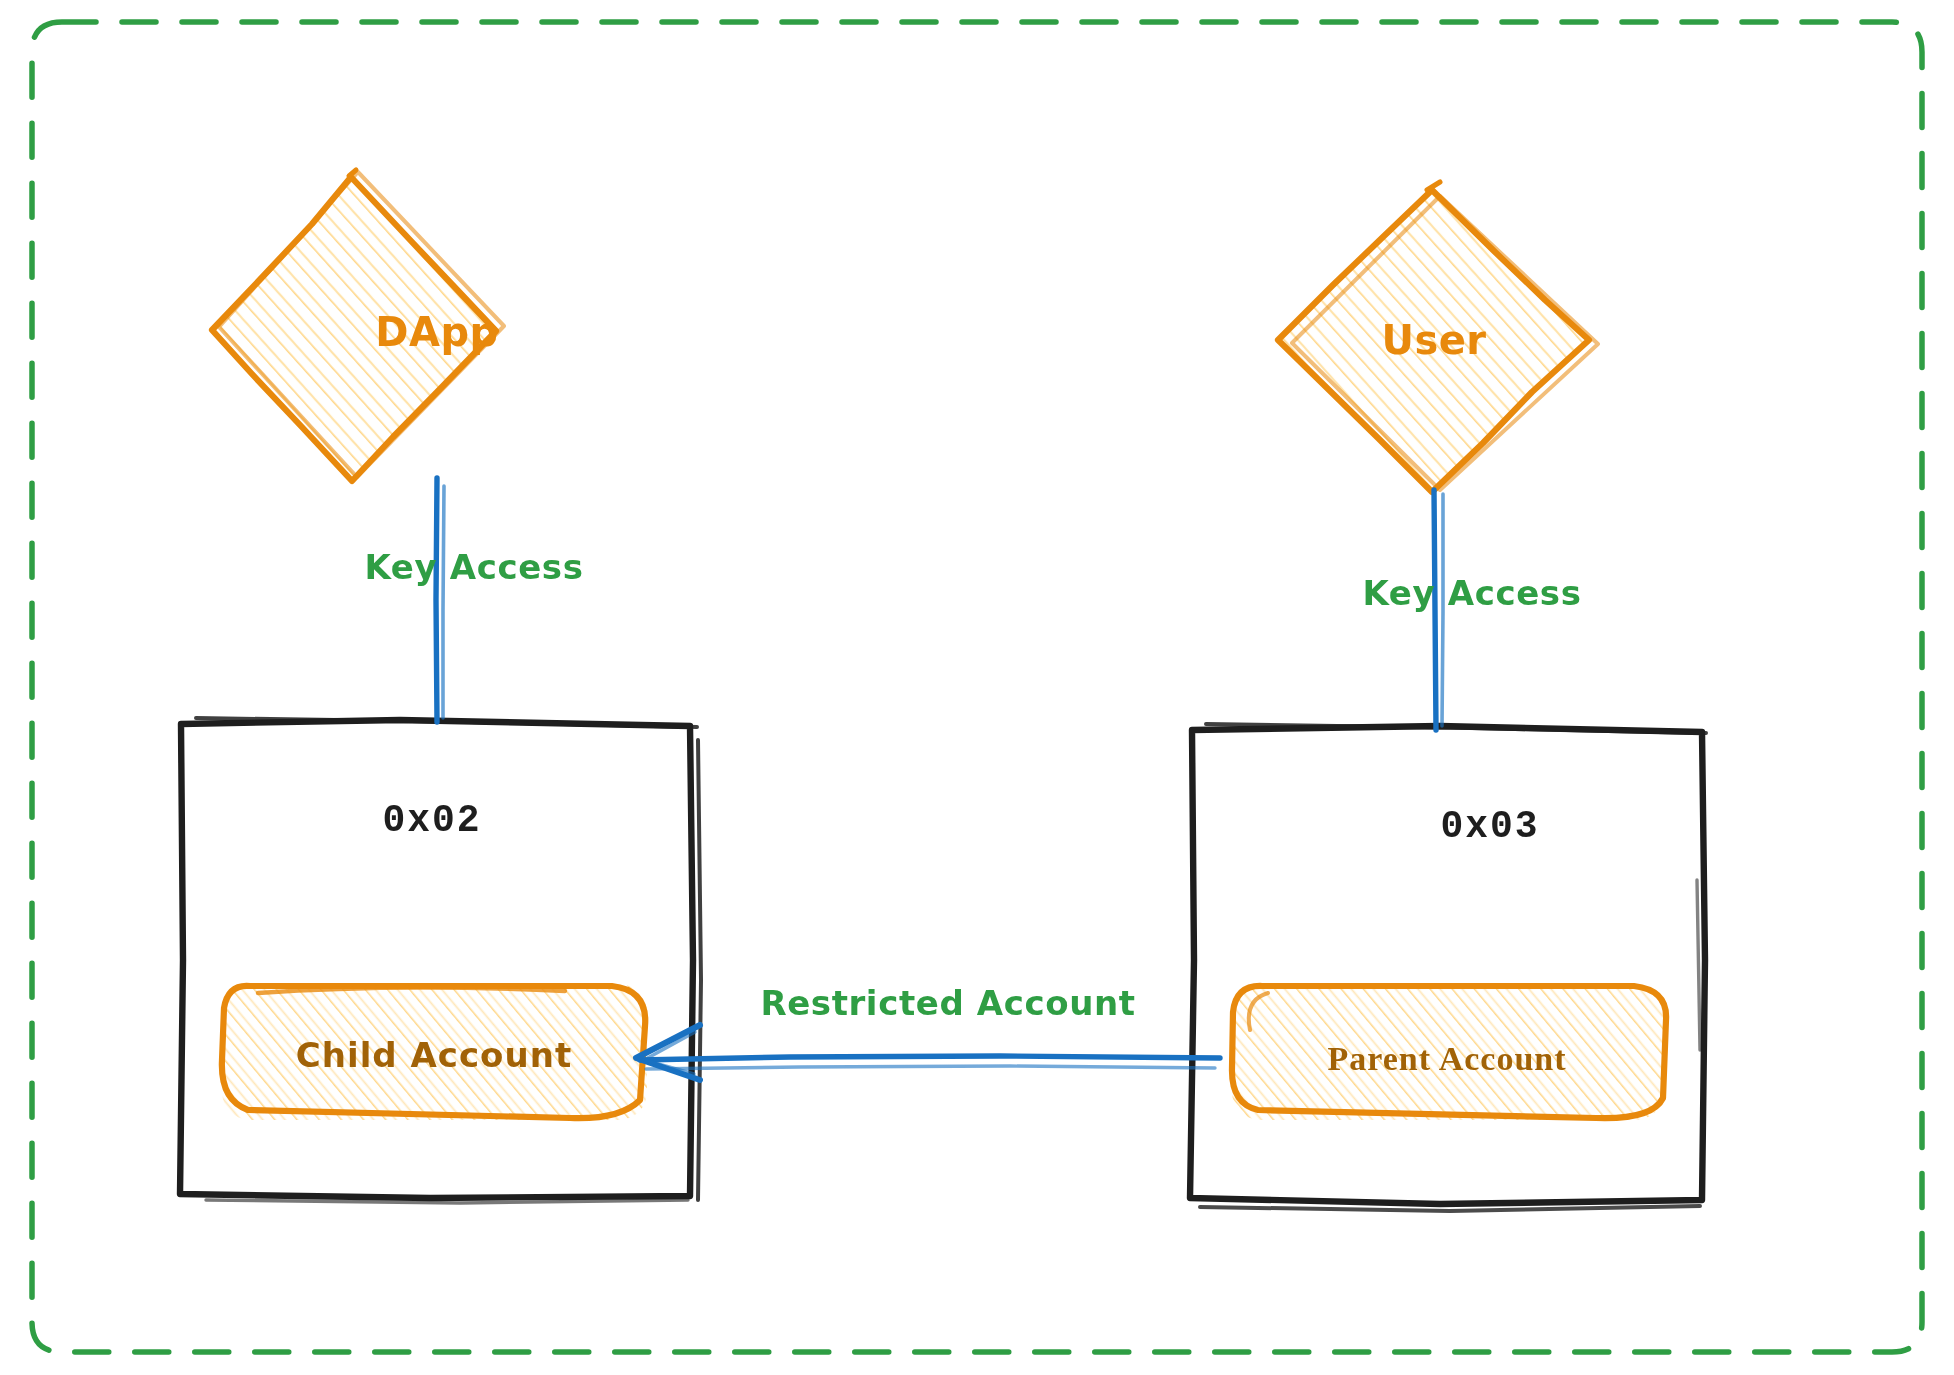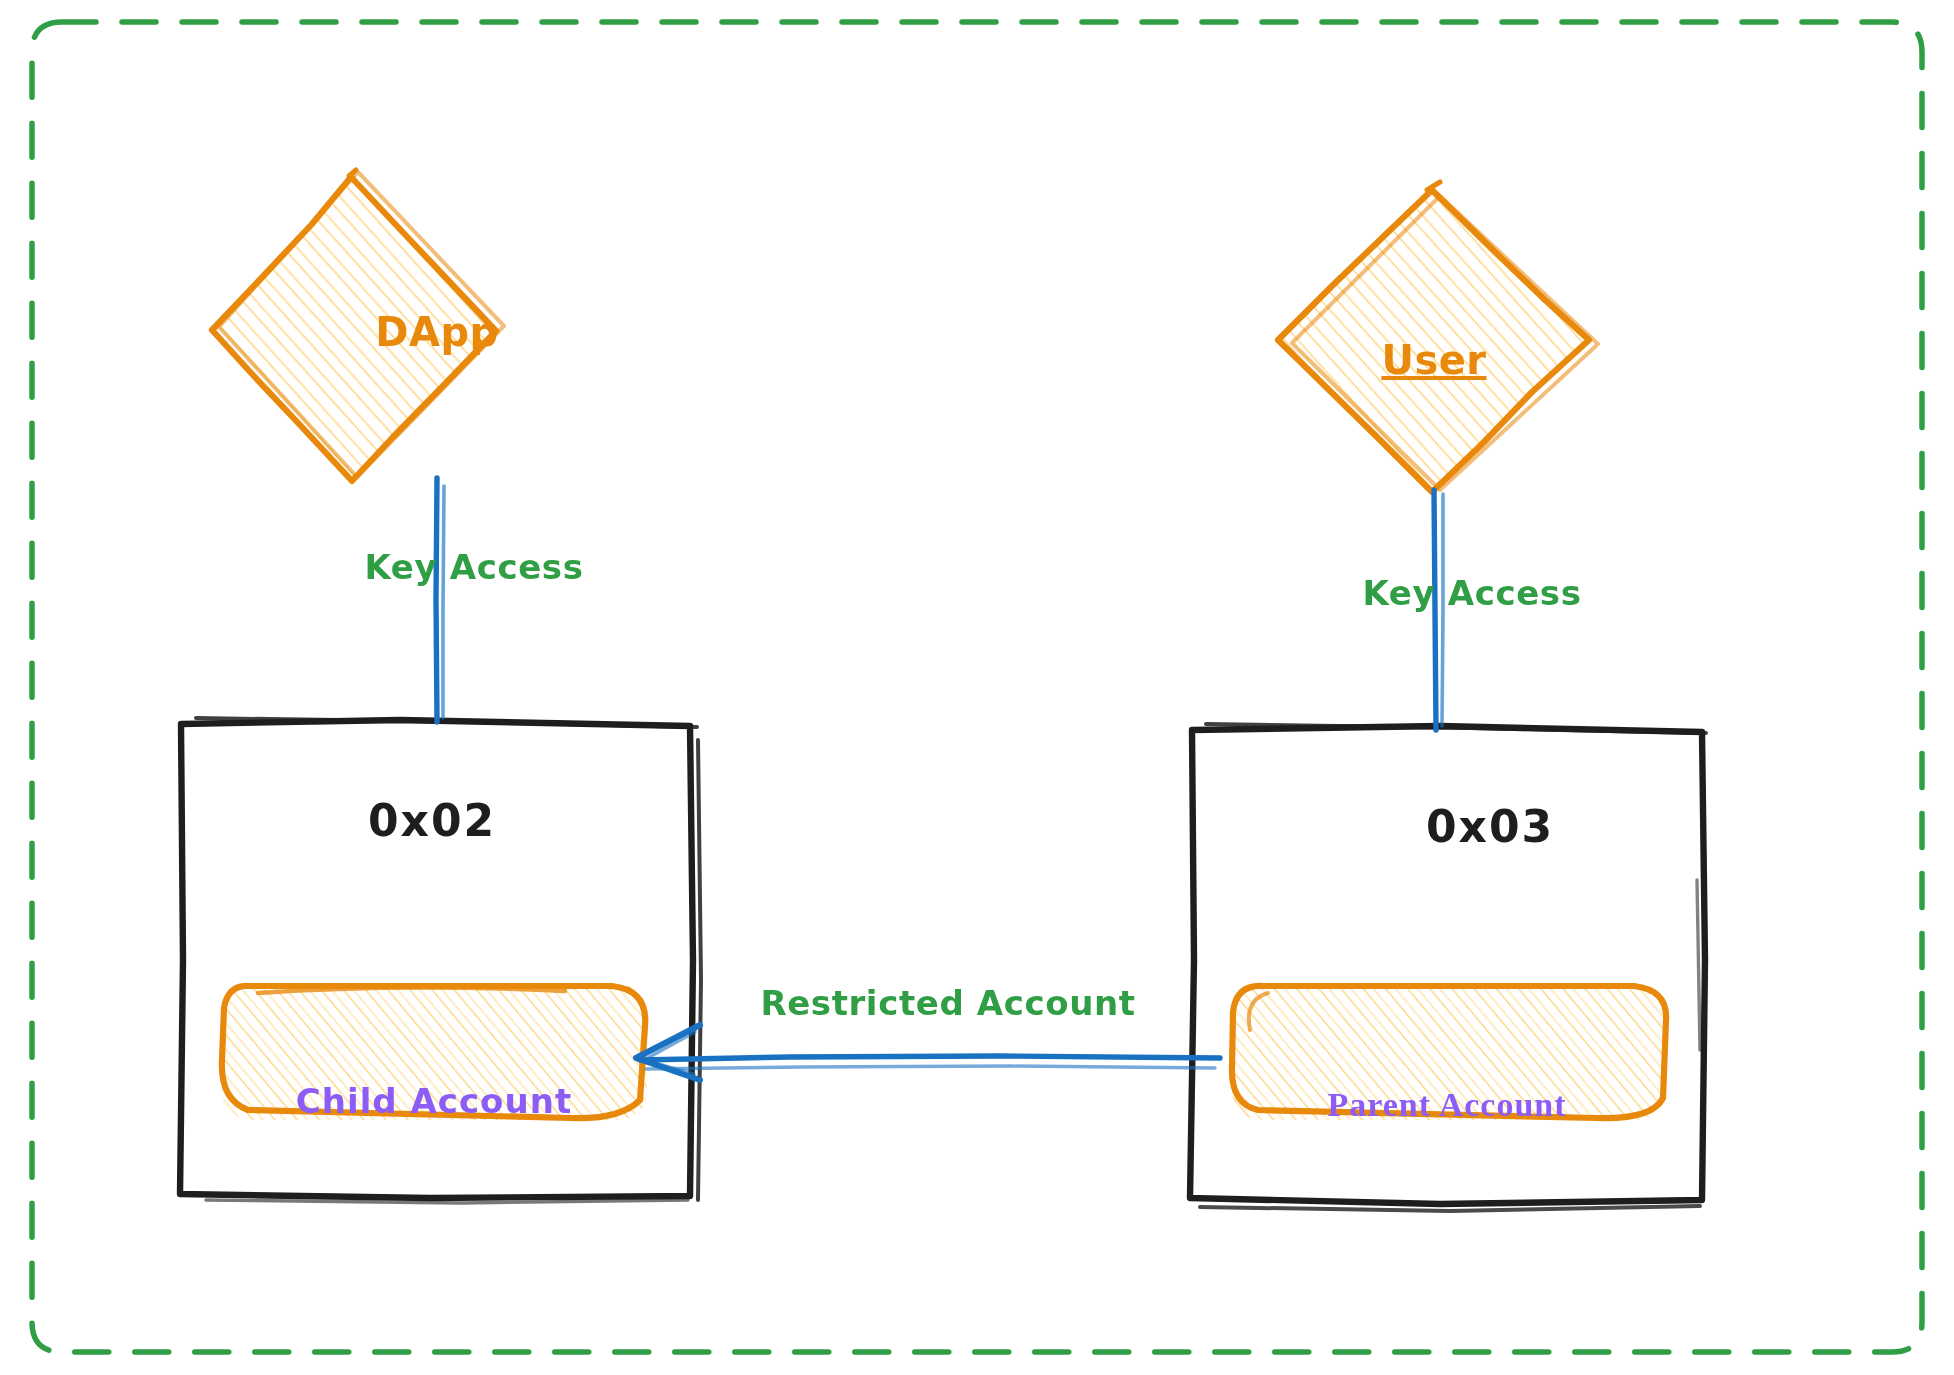--- a/index.html
+++ b/index.html
@@ -34,31 +34,31 @@
     pointer-events: none;
     transform: translate(-50%, -50%);
     letter-spacing: 0.5px;
   }
   .t-node-label {
     font-size: 40px;
     font-weight: 600;
     color: #e8890c;
   }
   .t-box-title {
-    font-size: 44px;
+    font-size: 38px;
     font-weight: 600;
     color: #1e1e1e;
     letter-spacing: 2px;
+    font-family: Liberation Mono, monospace;
   }
   .t-inner-label {
     font-size: 34px;
     font-weight: 600;
-    color: #8b5cf6;
+    color: #a16207;
     letter-spacing: 1px;
-    margin-top: 46px;
   }
   .t-edge-label {
     font-size: 34px;
     font-weight: 600;
     color: #2f9e44;
     letter-spacing: 0.6px;
   }
 </style>
 </head>
 <body>
@@ -175,21 +175,21 @@
       <path d="M 1220,1058 L 1000,1056 L 790,1057 L 640,1060" fill="none" stroke="#1971c2" stroke-width="5.4" stroke-linecap="round"></path>
       <path d="M 1215,1068 L 1010,1066 L 800,1067 L 646,1069" fill="none" stroke="#1971c2" stroke-width="3.4" stroke-linecap="round" opacity="0.6"></path>
 
       <path d="M 700,1025 L 636,1058 L 700,1080" fill="none" stroke="#1971c2" stroke-width="6" stroke-linecap="round" stroke-linejoin="round"></path>
       <path d="M 695,1032 L 644,1060 L 694,1074" fill="none" stroke="#1971c2" stroke-width="3.4" stroke-linecap="round" opacity="0.6"></path>
     </g>
   </svg>
 
   <div class="sketch-text t-node-label" style="left:437px; top:332px;">DApp</div>
 
-  <div class="sketch-text t-node-label" style="left:1434px; top:360px;text-decoration:underline;">User</div>
+  <div class="sketch-text t-node-label" style="left:1434px; top:340px;">User</div>
 
   <div class="sketch-text t-edge-label" style="left:474px; top:567px;">Key Access</div>
 
   <div class="sketch-text t-edge-label" style="left:1472px; top:593px;">Key Access</div>
 
   <div class="sketch-text t-box-title" style="left:432px; top:820px;">0x02</div>
 
   <div class="sketch-text t-box-title" style="left:1447px; top:826px;margin-left:43px;">0x03</div>
 
   <div class="sketch-text t-inner-label" style="left:434px; top:1055px;">Child Account</div>

